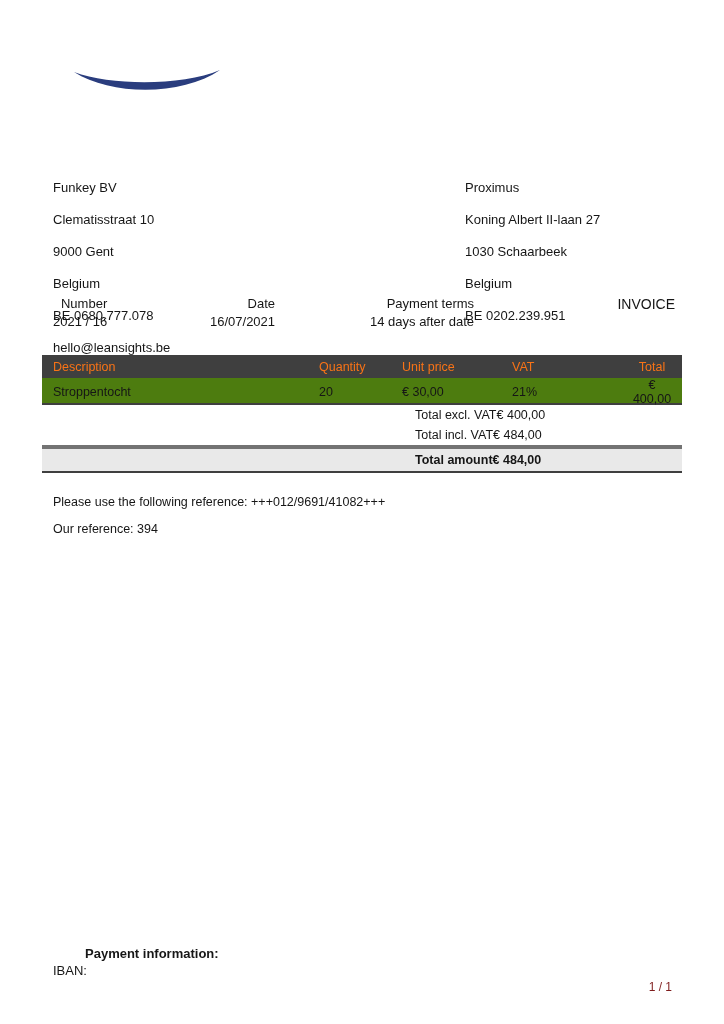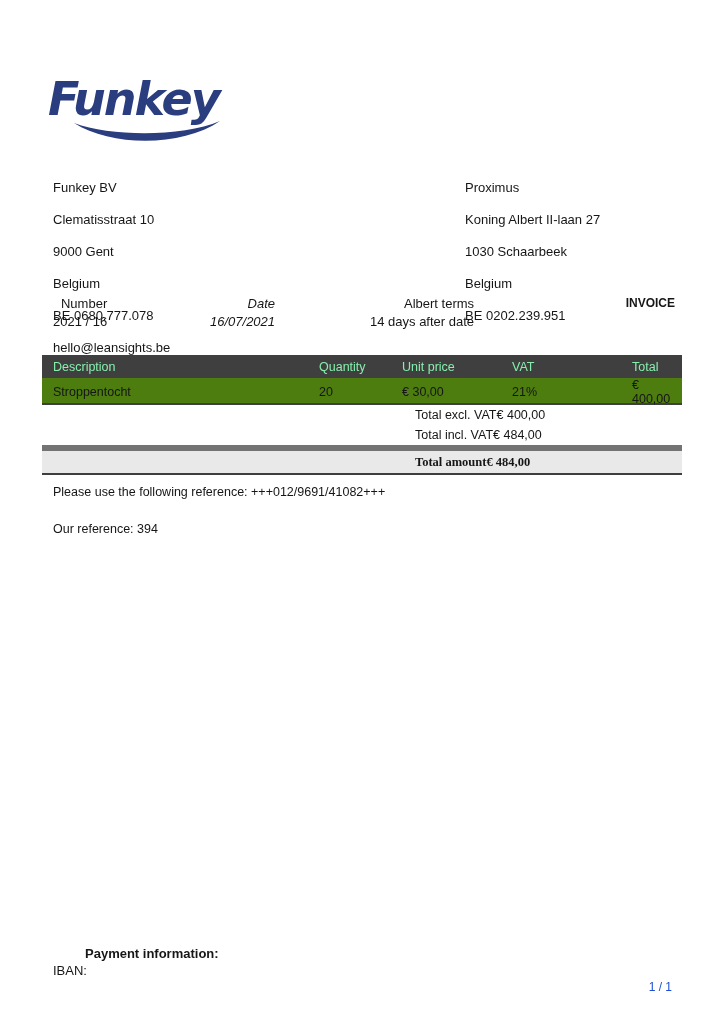--- a/index.html
+++ b/index.html
@@ -30,56 +30,55 @@
   .addr-sender { left: 53px; }
   .addr-recipient { left: 465px; }
   .addr div { height: 16px; }
 
   
   .meta { position: absolute; top: 296px; left: 0; width: 724px; font-size: 13px; }
   .meta-col { position: absolute; top: 0; }
   .meta-col .lbl { display: block; height: 18px; text-align: right; }
   .meta-col .val { display: block; height: 18px; }
   .meta-number { left: 53px; }
-  .meta-date { left: 210px; font-style: italic; }
+  .meta-date { left: 210px; }
   .meta-terms { left: 370px; }
-  .doc-type { position: absolute; top: 0; right: 49px; font-weight: 700; font-size: 12px; }
+  .doc-type { position: absolute; top: 0; right: 49px; font-weight: 400; font-size: 14px; }
 
   
   .invoice-table { position: absolute; left: 42px; top: 355px; width: 640px; font-size: 12.5px; }
   .t-row { display: grid; grid-template-columns: 277px 83px 110px 120px 1fr; align-items: center; }
-  .t-head { background: #3f3f3f; color: #86efac; height: 23px; }
+  .t-head { background: #3f3f3f; color: #f97316; height: 23px; }
   .t-data { background: #f2f2f2; height: 25px; border-bottom: 2px solid #3f3f3f; }
   .c-desc { padding-left: 11px; }
-  .c-total { text-align: left; padding-right: 10px; }
+  .c-total { text-align: center; padding-right: 10px; }
 
   .totals-row { display: flex; justify-content: flex-start; align-items: center; height: 20px;
                 padding-left: 373px; padding-right: 10px; background: #ffffff; }
-  .totals-grand { height: 22px; background: #e9e9e9; border-top: 6px solid #737373;
-                  border-bottom: 2px solid #3f3f3f; font-weight: 700; font-family: Liberation Serif, serif; }
+  .totals-grand { height: 22px; background: #e9e9e9; border-top: 4px solid #737373;
+                  border-bottom: 2px solid #3f3f3f; font-weight: 700; }
 
   
   .reference-line { position: absolute; left: 53px; font-size: 12.5px; }
-  .ref-payment { top: 485px; text-align: right; }
+  .ref-payment { top: 495px; text-align: right; }
   .ref-ours { top: 522px; }
 
   
   .payment-info { position: absolute; left: 53px; top: 945px; font-size: 13px; line-height: 17px; }
   .payment-heading { font-weight: 700; margin-left: 32px; }
 
   
-  .page-number { position: absolute; right: 52px; top: 980px; font-size: 12px; color: #1d4ed8; }
+  .page-number { position: absolute; right: 52px; top: 980px; font-size: 12px; color: #7f1d1d; }
 </style>
 </head>
 <body>
 
 <div class="page">
 
   <div class="logo-block">
-    <div class="logo-text" style="color: rgb(42, 61, 126);">Funkey</div>
     <svg class="logo-swoosh" width="150" height="26" viewBox="0 0 150 26">
       <path class="swoosh-path" d="M2 4 C 40 28, 110 28, 148 2 C 110 18, 40 18, 2 4 Z" fill="#2a3d7e"></path>
     </svg>
   </div>
 
   <div class="addr addr-sender">
     <div>Funkey BV</div>
     <div>Clematisstraat 10</div>
     <div>9000 Gent</div>
     <div>Belgium</div>
@@ -98,21 +97,21 @@
   <div class="meta">
     <div class="meta-col meta-number">
       <span class="lbl">Number</span>
       <span class="val">2021 / 16</span>
     </div>
     <div class="meta-col meta-date">
       <span class="lbl">Date</span>
       <span class="val">16/07/2021</span>
     </div>
     <div class="meta-col meta-terms">
-      <span class="lbl">Albert terms</span>
+      <span class="lbl">Payment terms</span>
       <span class="val">14 days after date</span>
     </div>
     <div class="doc-type">INVOICE</div>
   </div>
 
   <div class="invoice-table">
     <div class="t-row t-head" style="background: rgb(63, 63, 63);">
       <div class="c-desc">Description</div>
       <div>Quantity</div>
       <div>Unit price</div>

